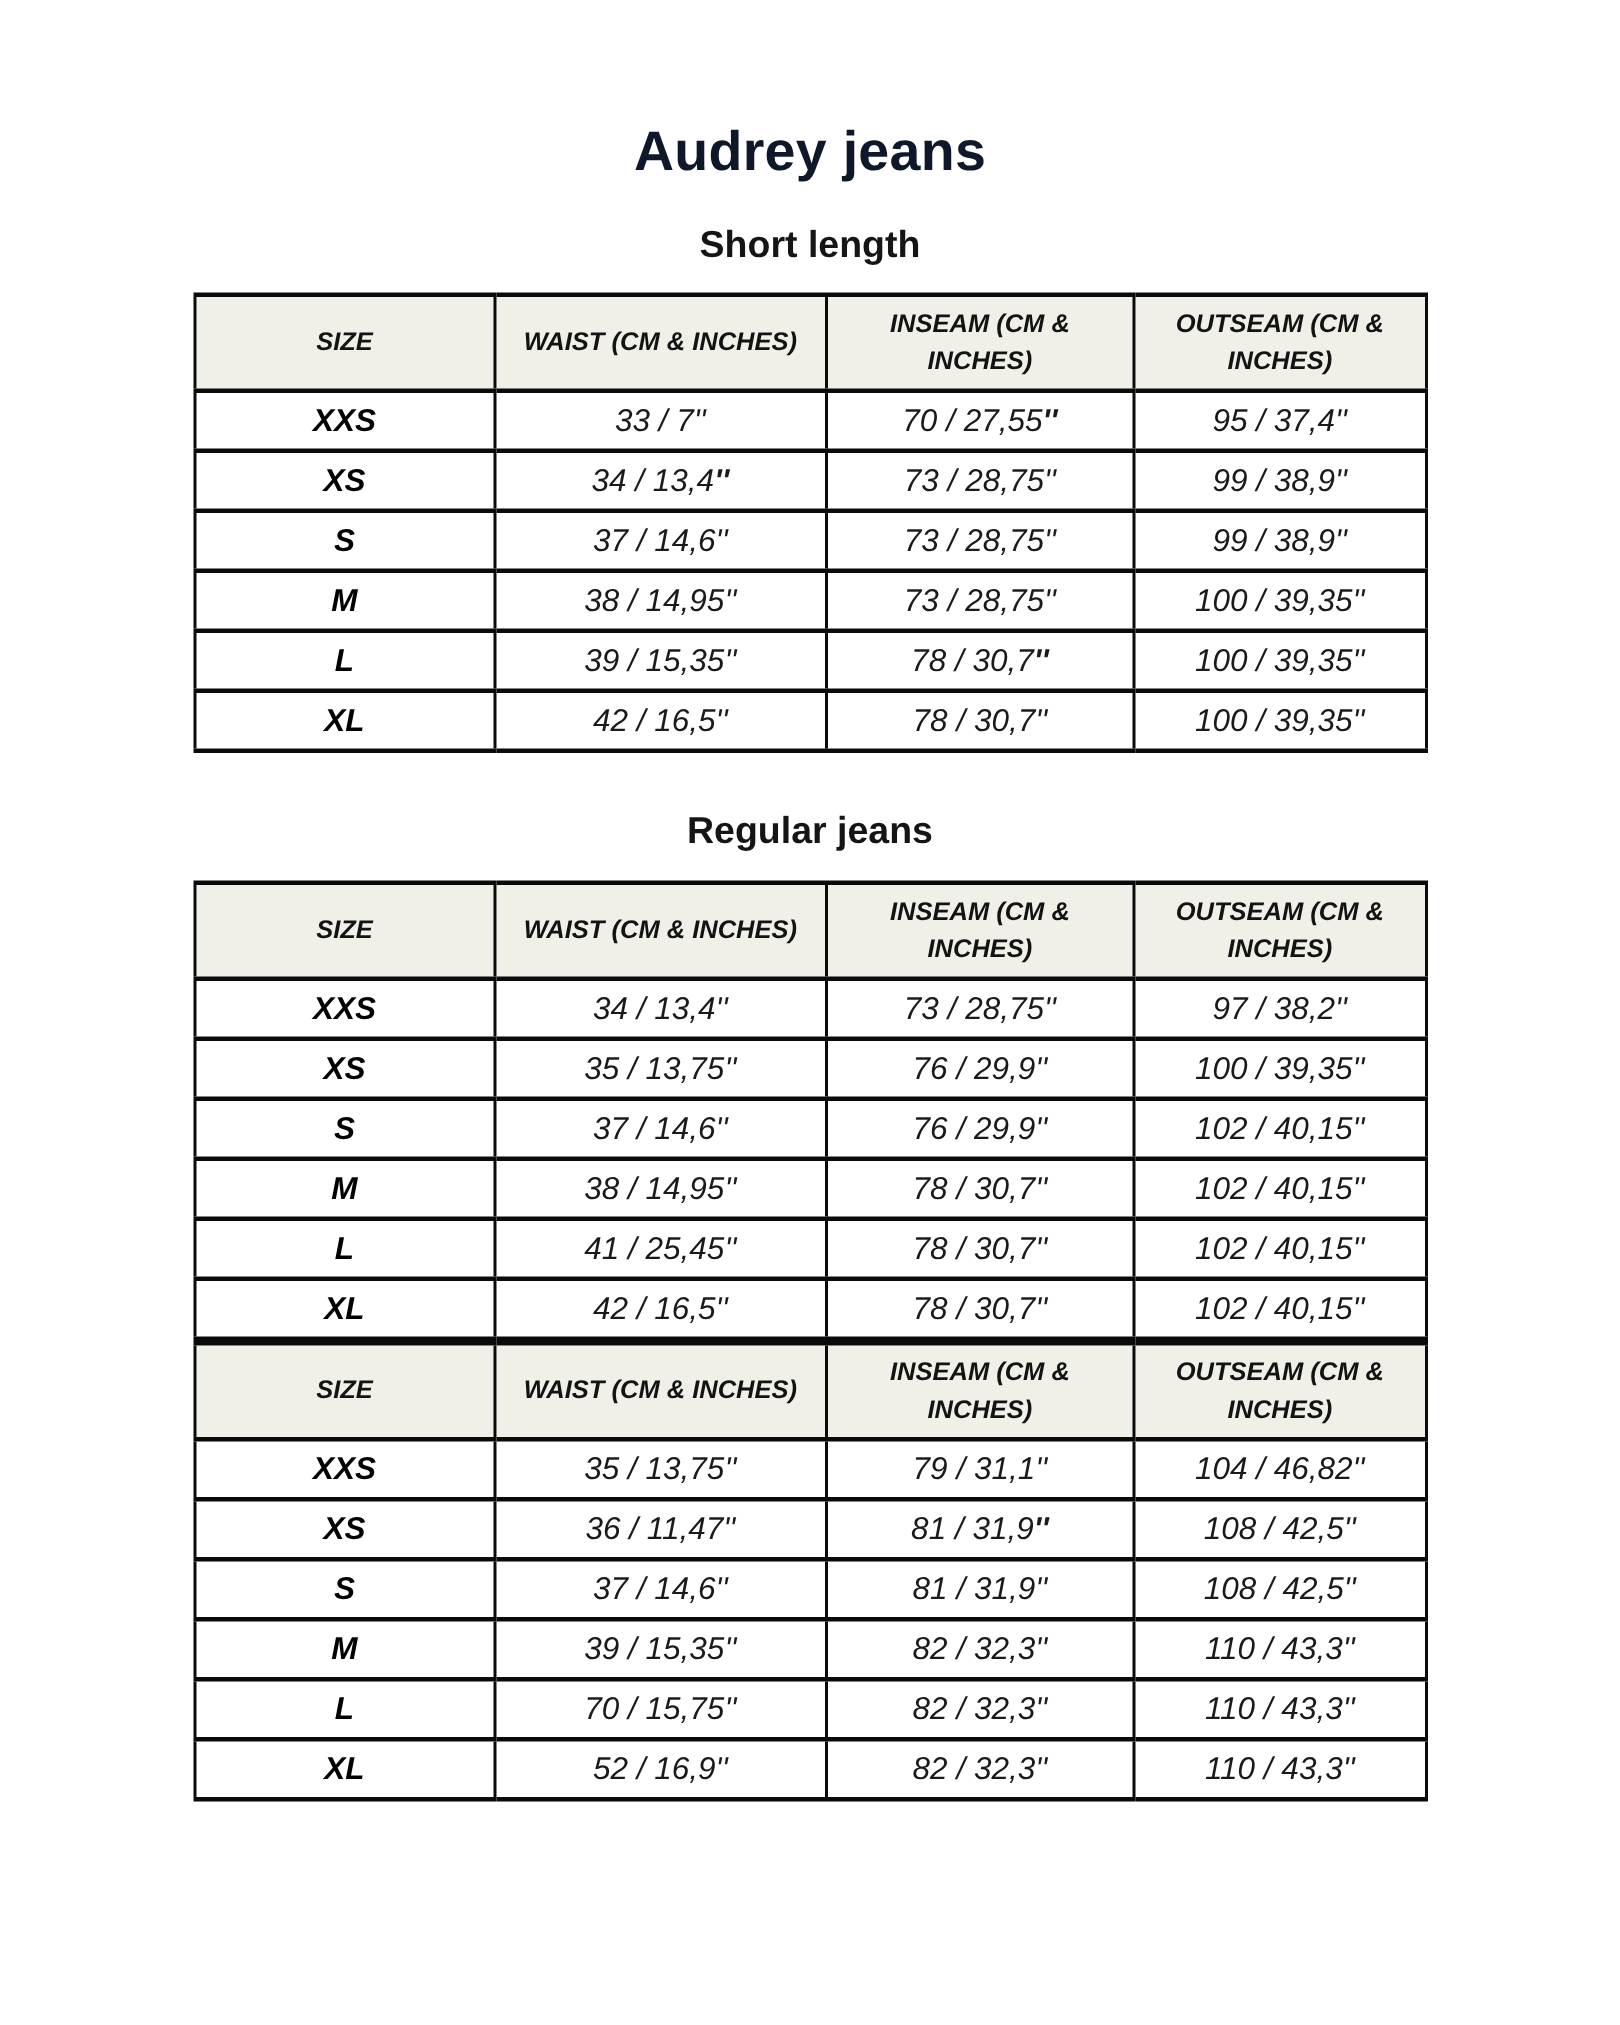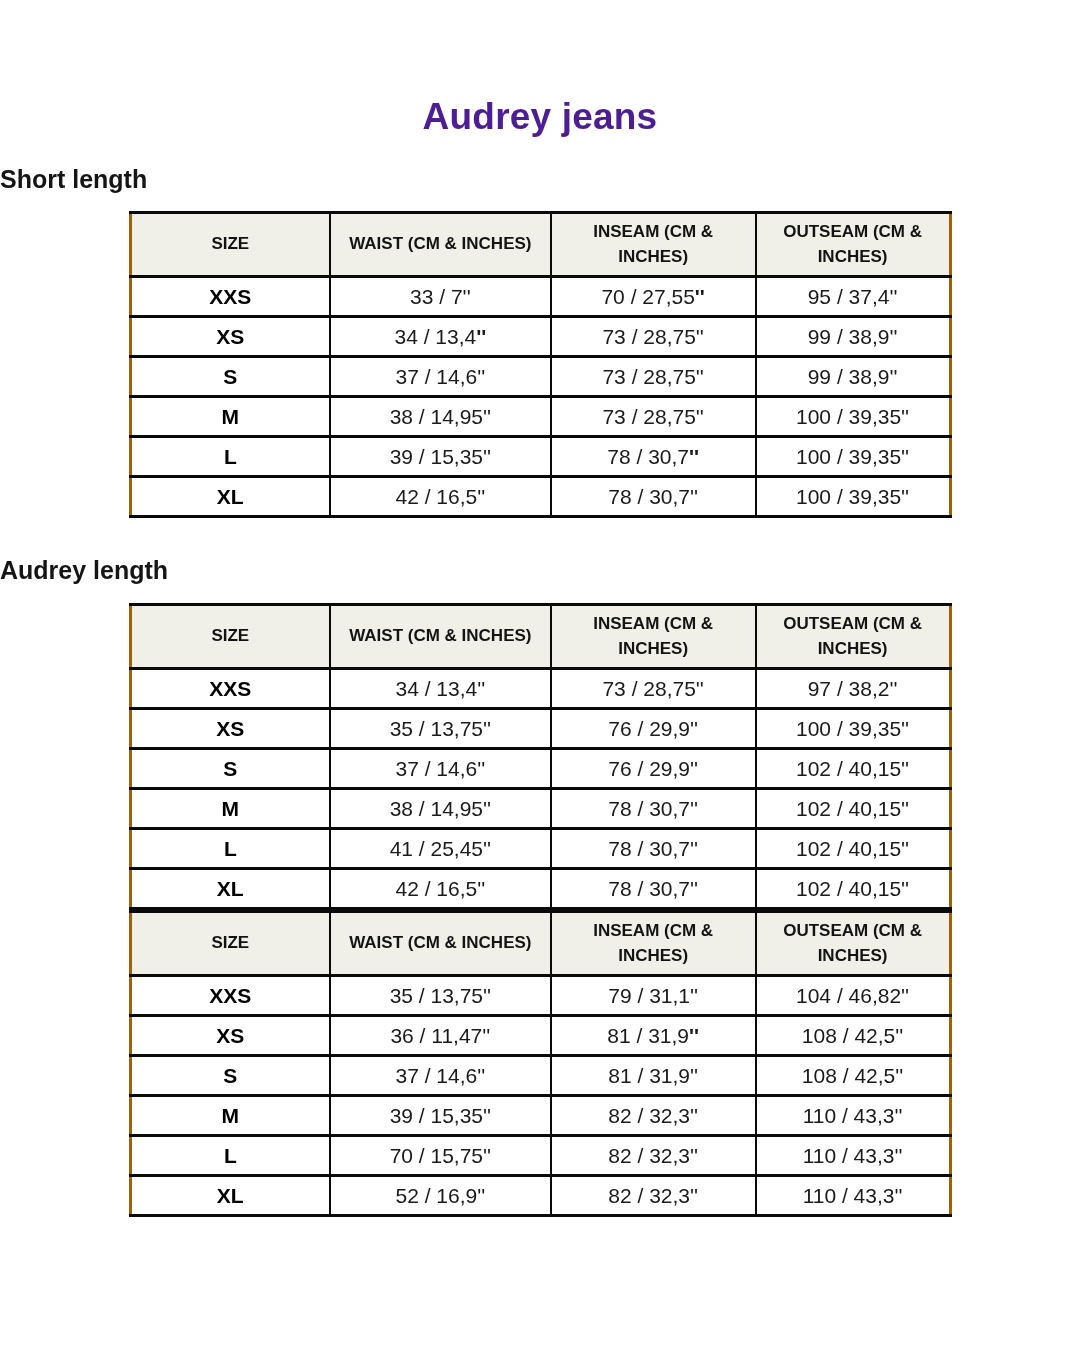--- a/index.html
+++ b/index.html
@@ -14,45 +14,46 @@
     font-family: "Liberation Sans", "DejaVu Sans", sans-serif;
     color: #161616;
   }
   .page {
     box-sizing: border-box;
     width: 1080px;
     height: 1350px;
     padding-top: 80px;
   }
   .page-title {
-    margin: 16px;
+    margin: 0;
     text-align: center;
     font-size: 37px;
     line-height: 1.15;
     font-weight: 700;
     letter-spacing: 0.2px;
-    color: #4c1d95;
+    color: #0f172a;
   }
   .section-heading {
     margin: 38px 0 18px 0;
-    text-align: left;
+    text-align: center;
     font-size: 25px;
     line-height: 1.15;
     font-weight: 700;
     color: #151515;
   }
   .section:first-of-type .section-heading {
     margin-top: 26px;
   }
   table.size-table {
     width: 823px;
     margin: 0 auto;
     border-collapse: collapse;
     table-layout: fixed;
-    border: 3px solid #a16207;
+    border: 1px solid #a16207;
+    font-style: italic;
   }
   table.size-table col.c-size     { width: 24.4%; }
   table.size-table col.c-waist    { width: 26.9%; }
   table.size-table col.c-inseam   { width: 25.0%; }
   table.size-table col.c-outseam  { width: 23.7%; }
 
   table.size-table th,
   table.size-table td {
     border: solid #0a0a0a;
     border-width: 3px 2px;
@@ -148,21 +149,21 @@
             <td class="size-cell">XL</td>
             <td>42 / 16,5''</td>
             <td>78 / 30,7''</td>
             <td>100 / 39,35''</td>
           </tr>
         </tbody>
       </table>
   </div>
 
   <div class="section">
-    <h2 class="section-heading">Audrey length</h2>
+    <h2 class="section-heading">Regular jeans</h2>
     <table class="size-table">
         <colgroup>
           <col class="c-size">
           <col class="c-waist">
           <col class="c-inseam">
           <col class="c-outseam">
         </colgroup>
         <thead>
           <tr>
             <th>SIZE</th>

